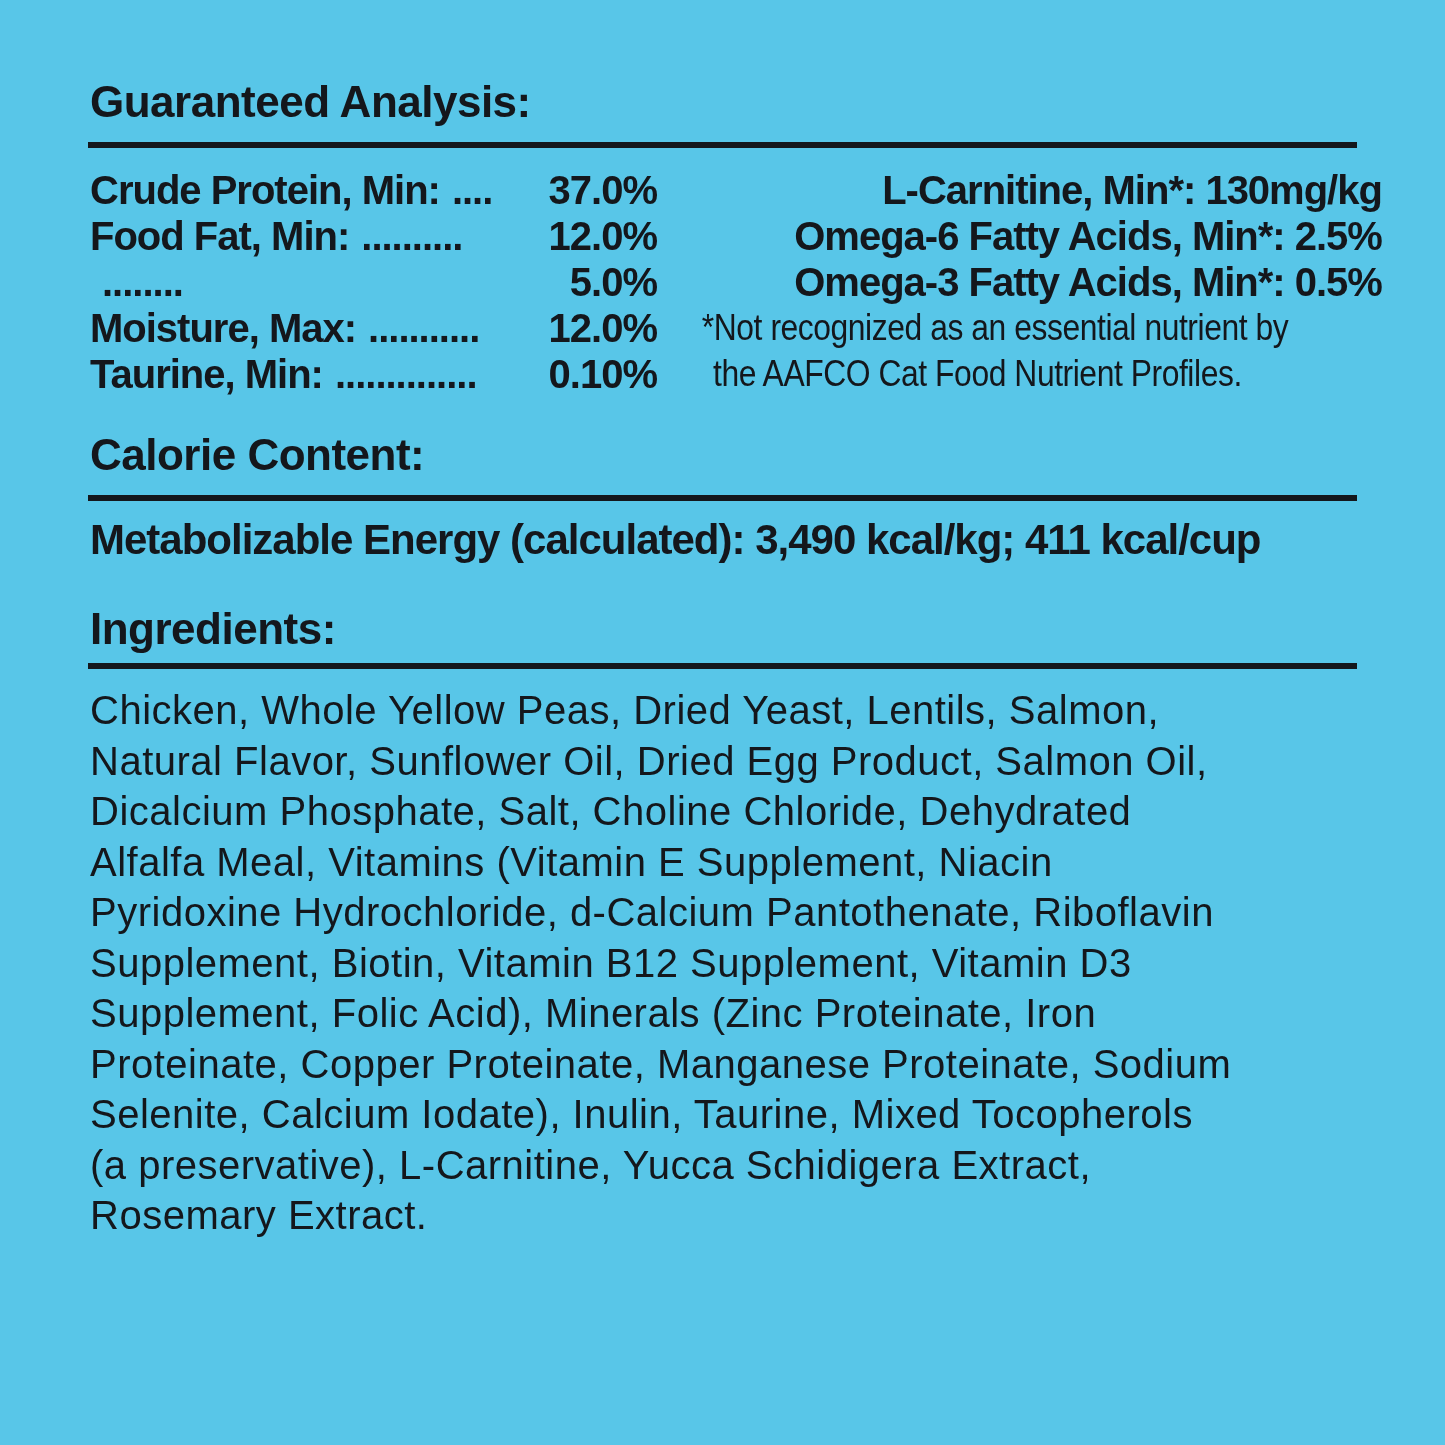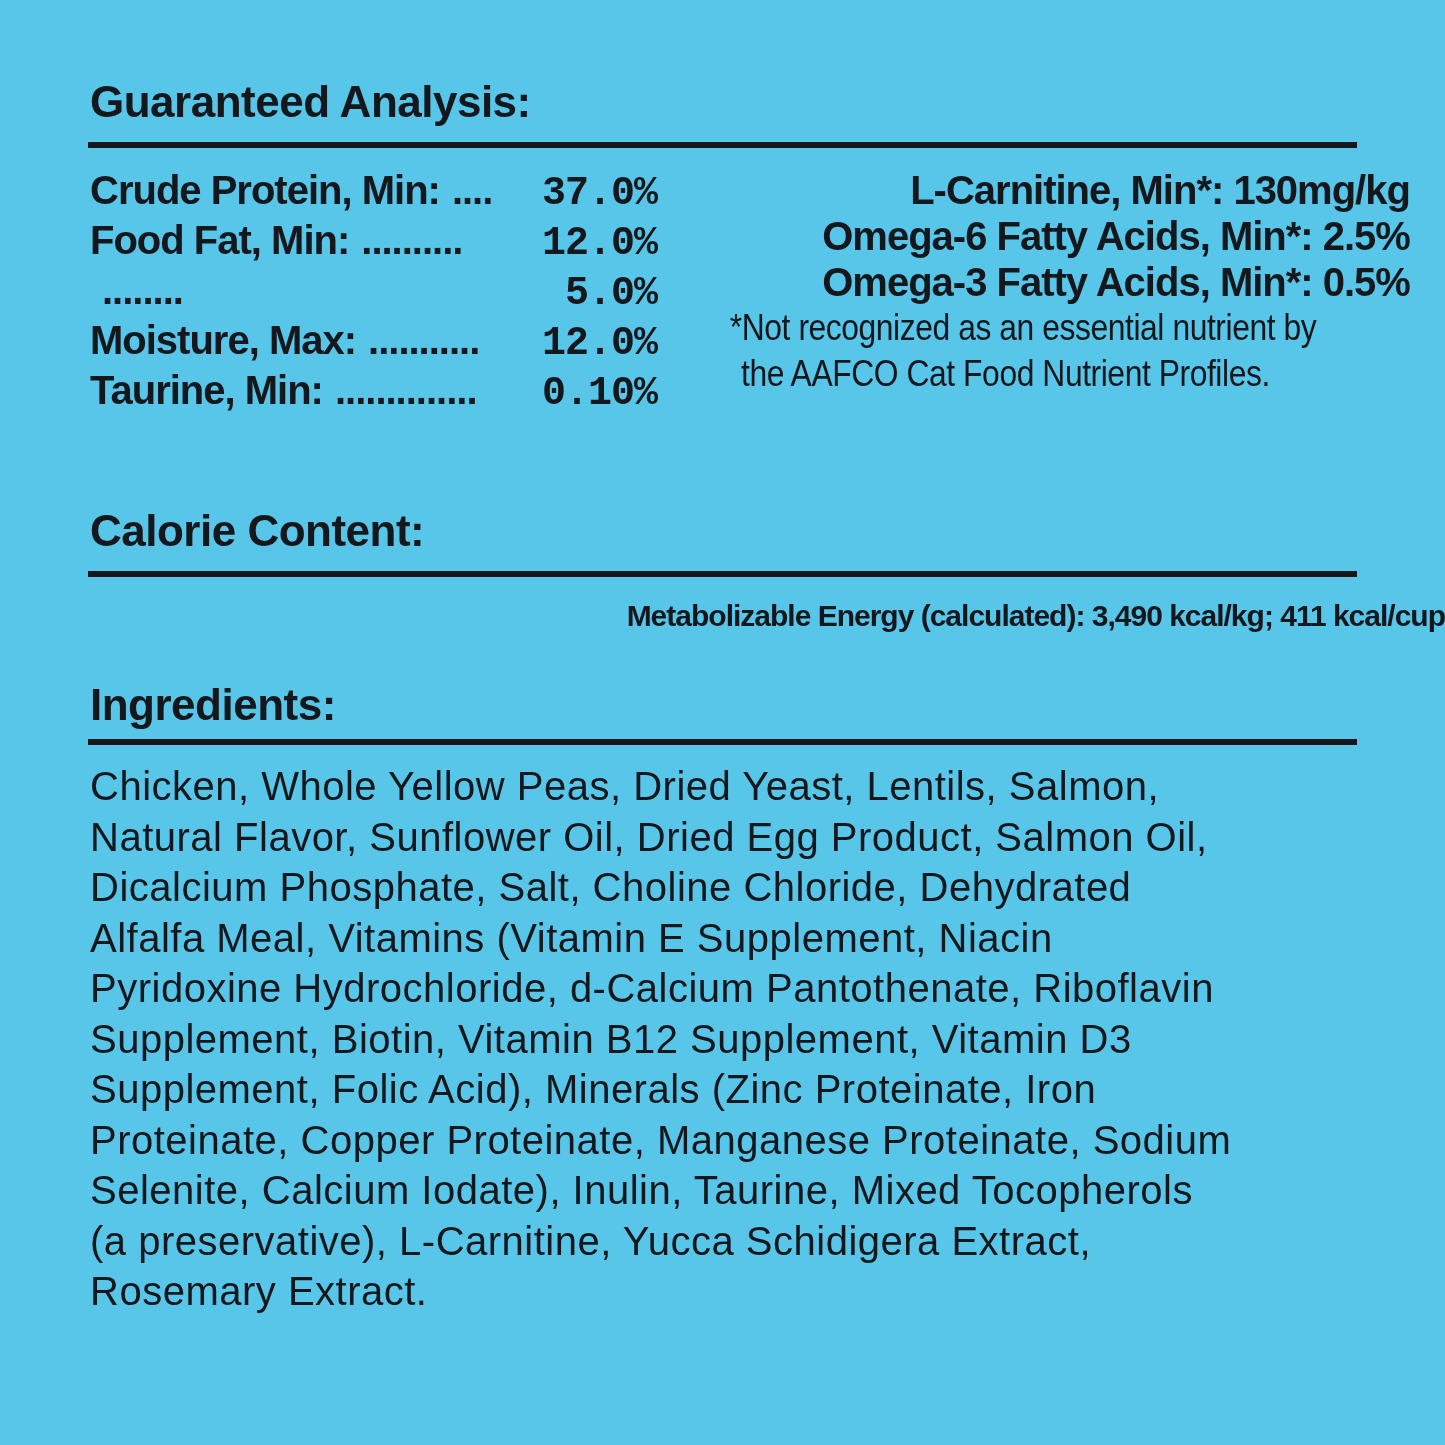--- a/index.html
+++ b/index.html
@@ -25,62 +25,61 @@
     white-space: nowrap;
   }
   .rule {
     height: 6px;
     width: 1269px;
     margin-left: -2px;
     background: #14171C;
     margin-top: 18px;
   }
   
-  .ga-columns { display: flex; margin-top: 19px; gap: 28px; }
+  .ga-columns { display: flex; margin-top: 19px; }
   .ga-left { width: 567px; flex: 0 0 567px; }
   .ga-row {
     display: flex;
     align-items: baseline;
     font-weight: 700;
     font-size: 40px;
     line-height: 46px;
     letter-spacing: -1px;
   }
   .ga-row-label { white-space: nowrap; }
   .ga-dots { margin-left: 12px; white-space: nowrap; overflow: hidden; }
-  .ga-value { margin-left: auto; white-space: nowrap; font-family: Liberation Mono, monospace; }
+  .ga-value { margin-left: auto; white-space: nowrap; }
   .ga-right { margin-left: 56px; }
   .ga-extra {
     font-weight: 700;
     font-size: 40px;
     line-height: 46px;
     letter-spacing: -1px;
     white-space: nowrap;
     text-align: right;
   }
   .footnote {
     font-weight: 400;
     font-size: 37px;
     line-height: 46px;
     letter-spacing: -0.5px;
     transform: scaleX(0.86);
     transform-origin: left top;
     white-space: nowrap;
   }
   .footnote-line-1 { margin-left: -13px; }
   
-  .calorie-section { margin-top: 92px; }
+  .calorie-section { margin-top: 36px; }
   .calorie-text {
     margin-top: 16px;
     font-weight: 700;
-    font-size: 30px;
+    font-size: 42px;
     line-height: 46px;
     letter-spacing: -1px;
     white-space: nowrap;
-    text-align: right;
   }
   
   .ingredients-section { margin-top: 44px; }
   .ingredients-section .rule { margin-top: 12px; }
   .ingredients-text {
     margin-top: 16px;
     font-weight: 400;
     font-size: 40px;
     line-height: 50.5px;
     letter-spacing: 0.5px;

